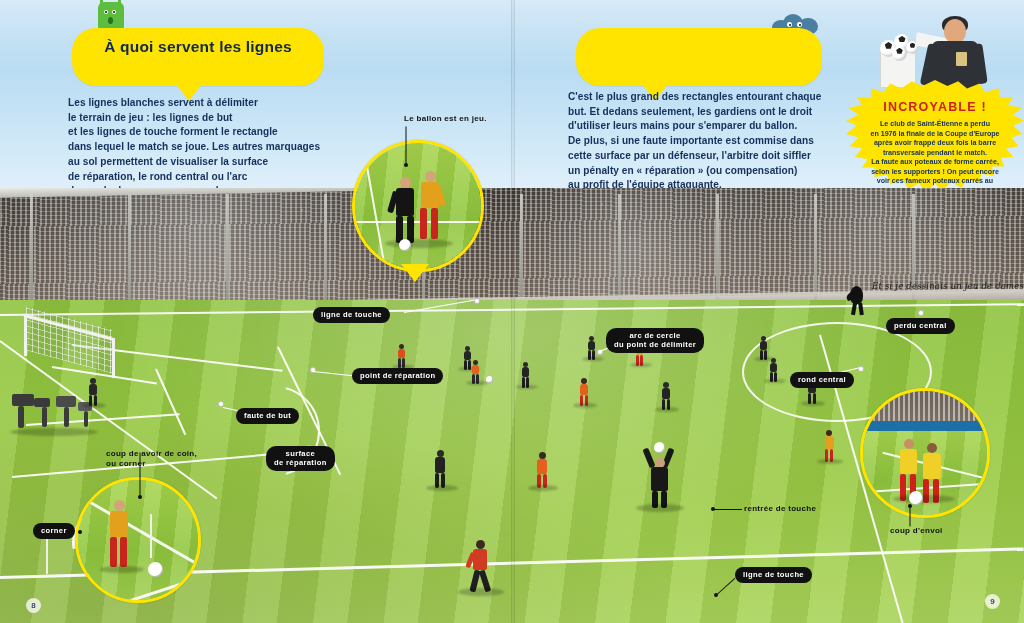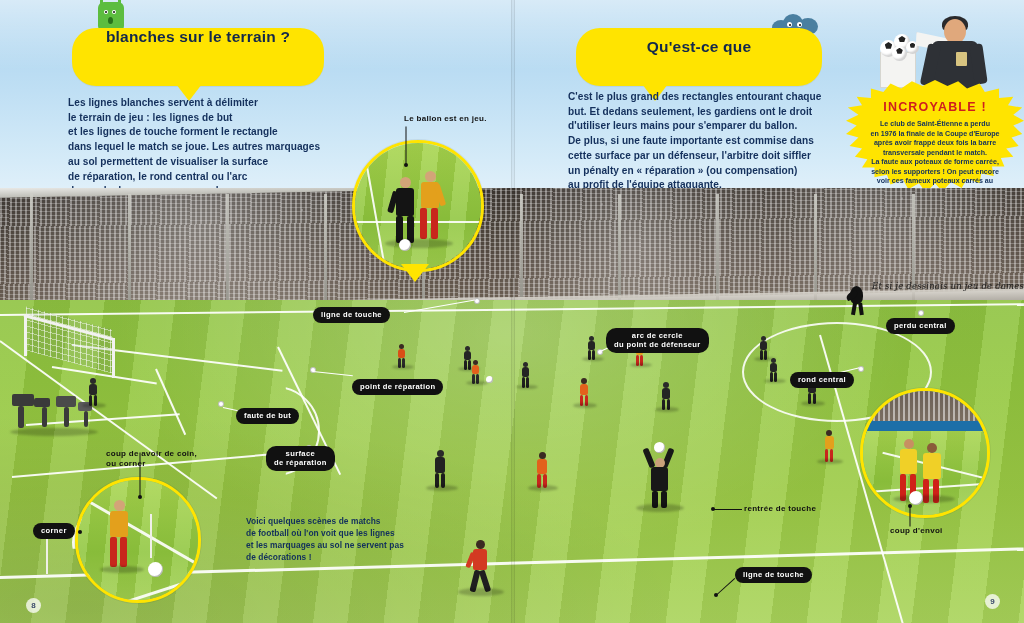--- a/index.html
+++ b/index.html
@@ -195,34 +195,33 @@
     <div class="mascot-cloud" style="left:26px;top:4px;width:20px;height:17px;"></div>
     <div class="mascot-cloud" style="left:6px;top:10px;width:36px;height:12px;border-radius:8px;"></div>
     <div style="position:absolute;left:15px;top:8px;width:5px;height:5px;border-radius:50%;background:#fff;"></div>
     <div style="position:absolute;left:25px;top:8px;width:5px;height:5px;border-radius:50%;background:#fff;"></div>
     <div style="position:absolute;left:16.5px;top:9.5px;width:2px;height:2px;border-radius:50%;background:#111;"></div>
     <div style="position:absolute;left:26.5px;top:9.5px;width:2px;height:2px;border-radius:50%;background:#111;"></div>
     <div style="position:absolute;left:19px;top:14px;width:9px;height:4px;border-radius:0 0 6px 6px;background:#fff;"></div>
   </div>
 
   <div class="bubble" style="left:72px;top:28px;width:252px;height:58px;">
-    <span class="btxt" style="font-size:15.5px;">blanches sur le terrain ?</span>
+    <span class="btxt" style="font-size:15.5px;padding-top:10px;">À quoi servent les lignes</span>
     <div class="tail" style="left:104px;top:56px;"></div>
   </div>
 
   <p class="copy" style="left:68px;top:96px;width:270px;white-space:pre-line;margin:0;">Les lignes blanches servent à délimiter
 le terrain de jeu : les lignes de but
 et les lignes de touche forment le rectangle
 dans lequel le match se joue. Les autres marquages
 au sol permettent de visualiser la surface
 de réparation, le rond central ou l'arc
 de cercle du corner par exemple.</p>
 
   <div class="bubble" style="left:576px;top:28px;width:246px;height:58px;">
-    <span class="btxt" style="font-size:15.5px;padding-top:10px;">Qu'est-ce que</span>
     <div class="tail" style="left:66px;top:56px;"></div>
   </div>
 
   <p class="copy" style="left:568px;top:90px;width:300px;white-space:pre-line;margin:0;">C'est le plus grand des rectangles entourant chaque
 but. Et dedans seulement, les gardiens ont le droit
 d'utiliser leurs mains pour s'emparer du ballon.
 De plus, si une faute importante est commise dans
 cette surface par un défenseur, l'arbitre doit siffler
 un pénalty en « réparation » (ou compensation)
 au profit de l'équipe attaquante.</p>
@@ -572,49 +571,45 @@
   <div class="dot" style="left:908px;top:504px;"></div>
   <div class="lead" style="left:910px;top:506px;width:20px;transform:rotate(90deg);transform-origin:left center;"></div>
 
   <div class="dot" style="left:714px;top:593px;"></div>
   <div class="lead" style="left:717px;top:594px;width:24px;transform:rotate(-42deg);transform-origin:left center;"></div>
 
   <div class="dklbl" style="left:404px;top:114px;">Le ballon est en jeu.</div>
 
   <div class="pill" style="left:313px;top:307px;">ligne de touche</div>
 
-  <div class="pill" style="left:352px;top:379px;">point de réparation</div>
+  <div class="pill" style="left:352px;top:368px;">point de réparation</div>
 
   <div class="pill" style="left:236px;top:408px;">faute de but</div>
 
   <div class="pill two" style="left:266px;top:446px;white-space:pre-line;">surface
 de réparation</div>
 
   <div class="dklbl" style="left:106px;top:449px;white-space:pre-line;">coup de avoir de coin,
 ou corner</div>
 
   <div class="pill" style="left:33px;top:523px;">corner</div>
 
   <div class="pill two" style="left:606px;top:328px;white-space:pre-line;">arc de cercle
-du point de défenseur</div>
+du point de délimiter</div>
 
   <div class="pill" style="left:790px;top:372px;">rond central</div>
 
   <div class="pill" style="left:886px;top:318px;">perdu central</div>
 
   <div class="dklbl" style="left:744px;top:504px;">rentrée de touche</div>
 
   <div class="dklbl" style="left:890px;top:526px;">coup d'envoi</div>
 
   <div class="pill" style="left:735px;top:567px;">ligne de touche</div>
 
-  <p class="copy" style="left:246px;top:516px;width:200px;font-size:8.4px;line-height:1.42;white-space:pre-line;margin:0;color:#12305c;">Voici quelques scènes de matchs
-de football où l'on voit que les lignes
-et les marquages au sol ne servent pas
-de décorations !</p>
 
   <div class="handwrite" style="left:872px;top:281px;">Et si je dessinais un jeu de dames ici ?</div>
 
   <div class="pgno" style="left:26px;top:598px;">8</div>
   <div class="pgno" style="left:985px;top:594px;">9</div>
 
   <div class="spine"></div>
 </div>
 
 </body></html>

